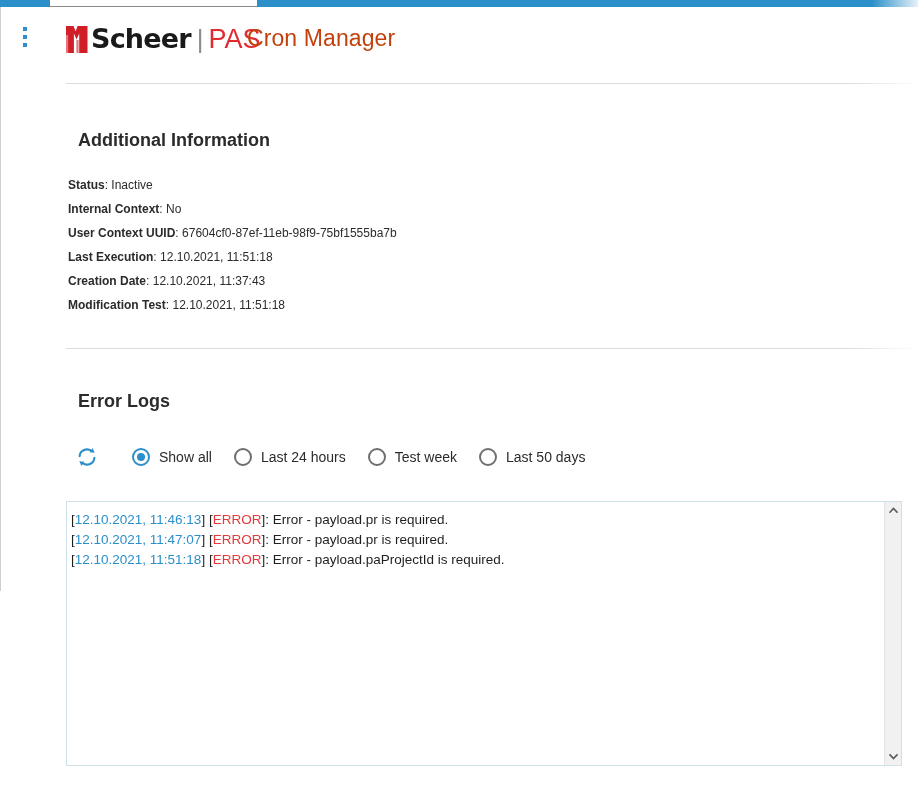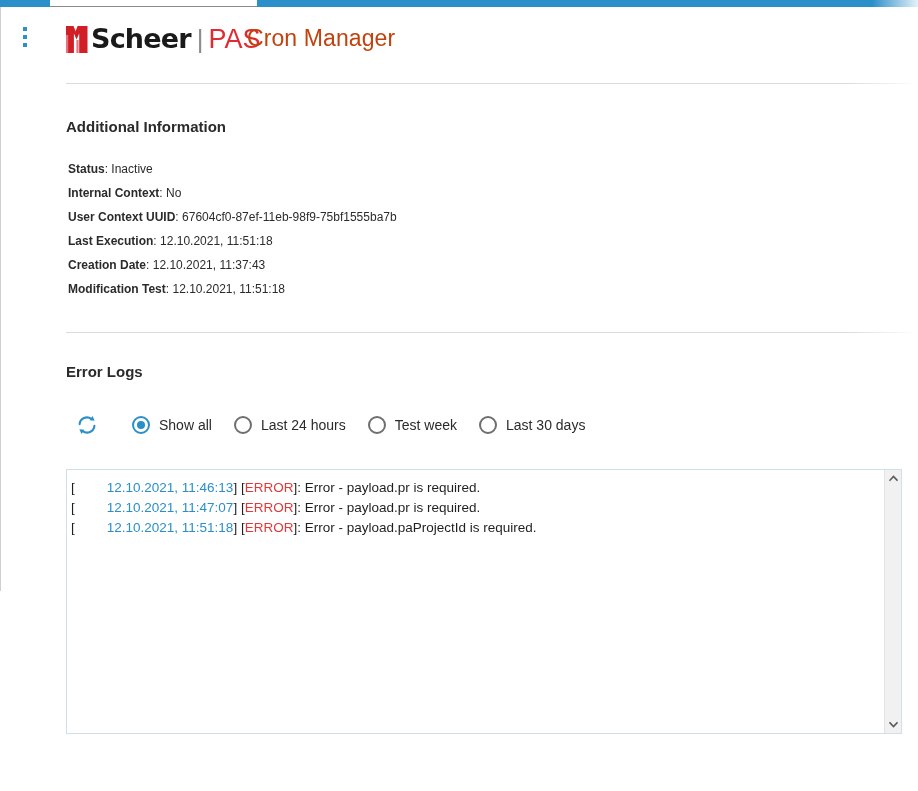--- a/index.html
+++ b/index.html
@@ -137,24 +137,24 @@
     background: linear-gradient(to right, #dcdcdc 0%, #dcdcdc 92%, rgba(220,220,220,0) 100%);
   }
   .divider-1 { margin-top: 7px; }
 
   
   .section {
     padding-left: 65px;
   }
   .section-title {
     font-family: "Liberation Sans", sans-serif;
-    font-size: 15px;
+    font-size: 18px;
     font-weight: bold;
     color: #2b2b2b;
-    margin: 0;
+    margin: 12px;
   }
   #additional-info-section { padding-top: 34px; }
   .info-list {
     margin-top: 22px;
     padding-left: 2px;
   }
   .info-row {
     font-size: 12px;
     color: #2b2b2b;
     line-height: 24px;
@@ -241,21 +241,21 @@
   }
   .log-content {
     padding: 8px 10px 8px 4px;
     font-family: "Liberation Sans", sans-serif;
     font-size: 13.5px;
     line-height: 20px;
     color: #1f1f1f;
     white-space: nowrap;
   }
   .log-line { white-space: nowrap; }
-  .log-ts { color: #2b8fc9; padding-left: 32px; }
+  .log-ts { color: #2b8fc9; }
   .log-sev { color: #e03a3a; }
 
   .log-scrollbar {
     position: absolute;
     top: 0;
     right: 0;
     width: 17px;
     height: 100%;
     background: #f1f1f1;
     border-left: 1px solid #e3e3e3;
@@ -371,21 +371,21 @@
         <label class="radio-item">
           <span class="radio-outer">
               <span class="radio-inner"></span>
             </span>
           <span class="radio-label">Test week</span>
         </label>
         <label class="radio-item">
           <span class="radio-outer">
               <span class="radio-inner"></span>
             </span>
-          <span class="radio-label">Last 30 days</span>
+          <span class="radio-label">Last 50 days</span>
         </label>
       </div>
     </div>
 
     <div class="log-box">
       <div class="log-content">
 
         <div class="log-line"><span>[</span><span class="log-ts">12.10.2021, 11:46:13</span><span>] [</span><span class="log-sev">ERROR</span><span>]: Error - payload.pr is required.</span></div>
 
         <div class="log-line"><span>[</span><span class="log-ts">12.10.2021, 11:47:07</span><span>] [</span><span class="log-sev">ERROR</span><span>]: Error - payload.pr is required.</span></div>

